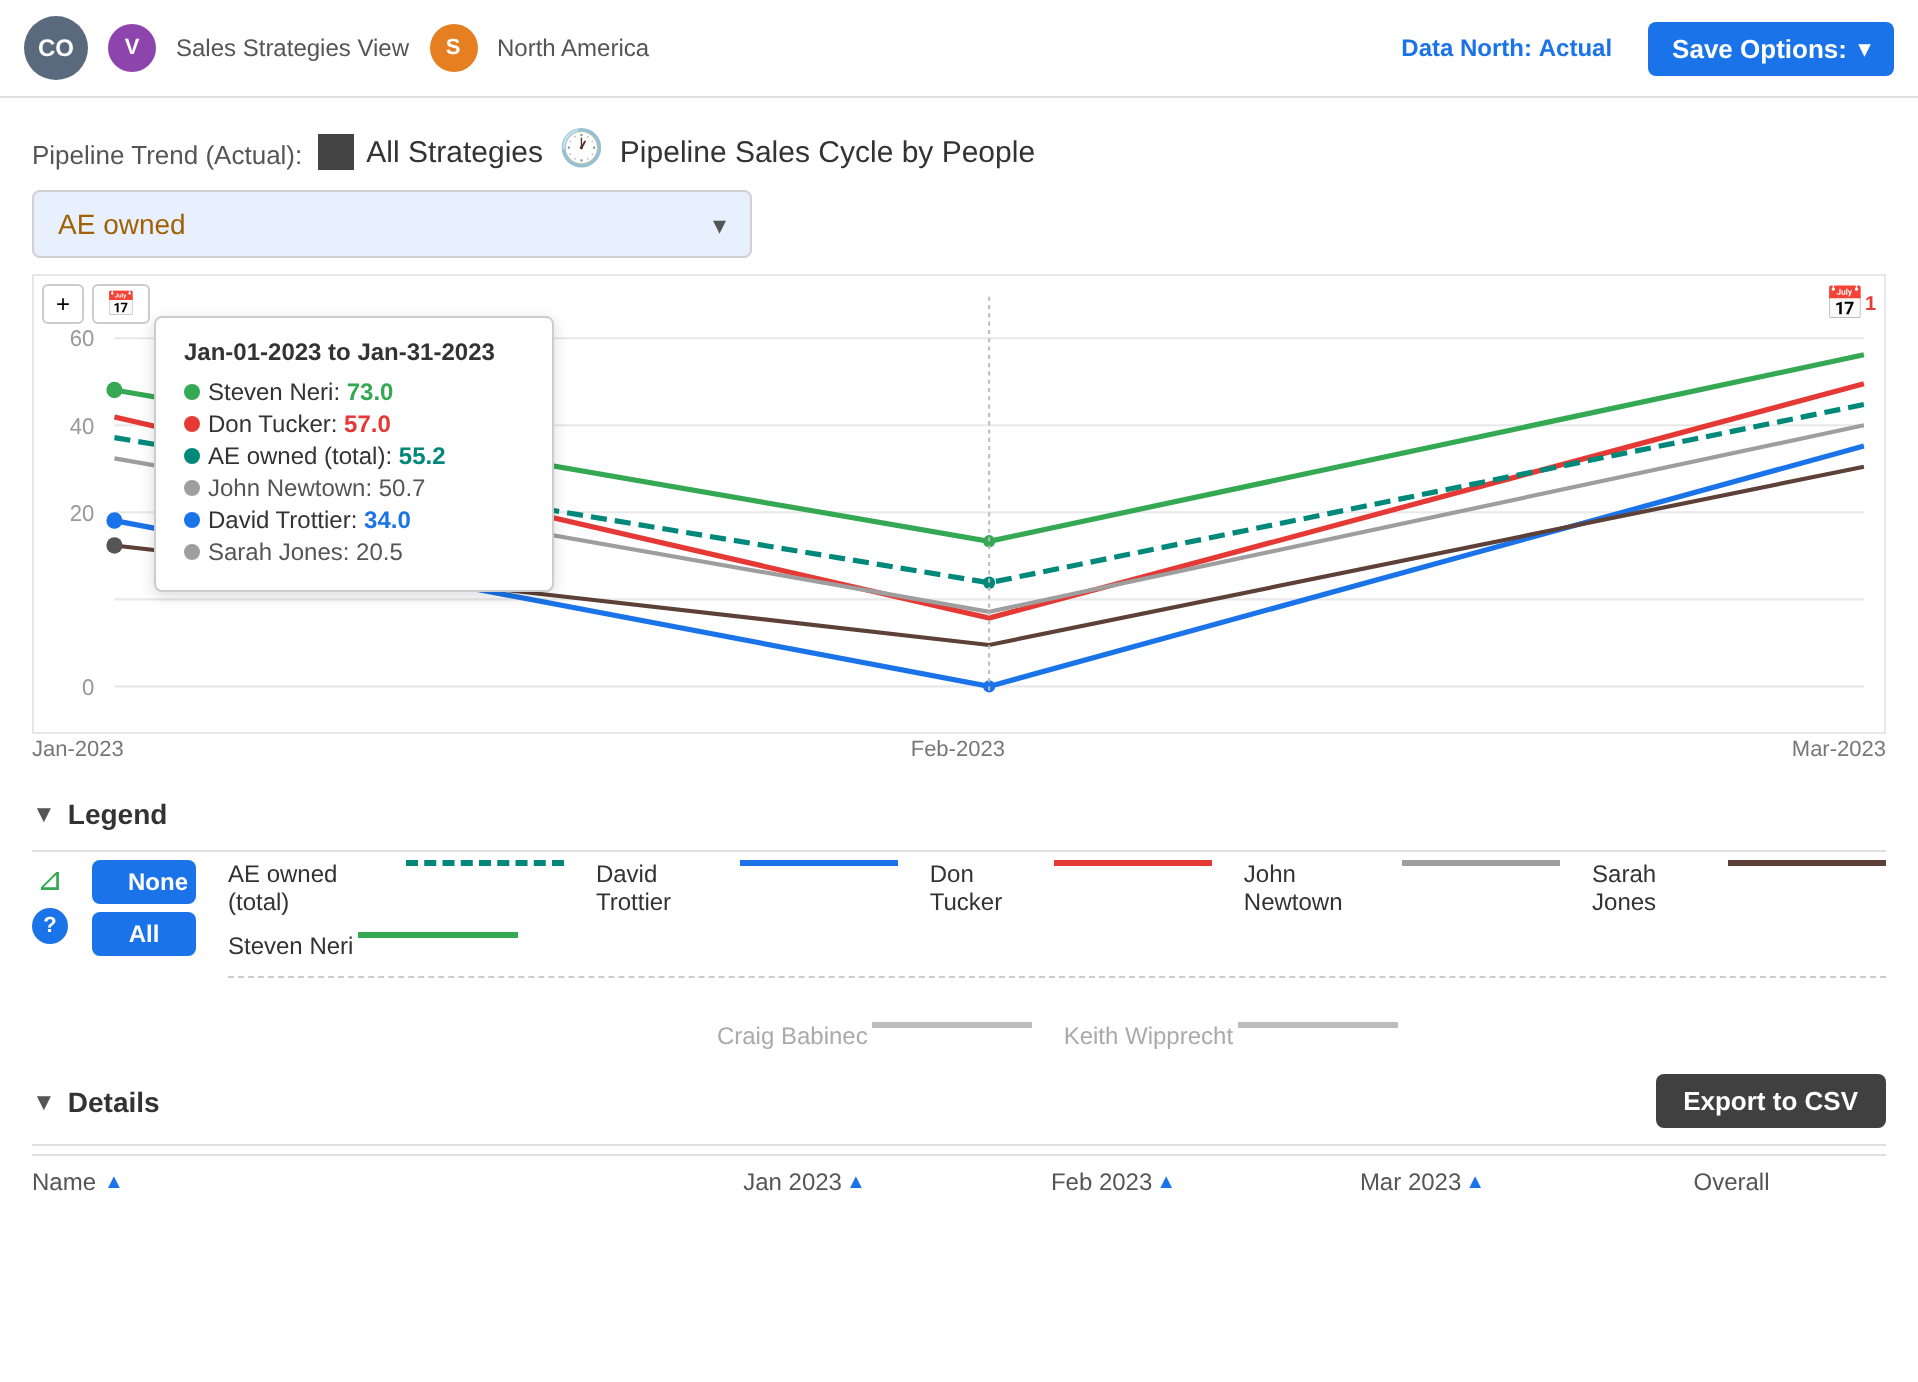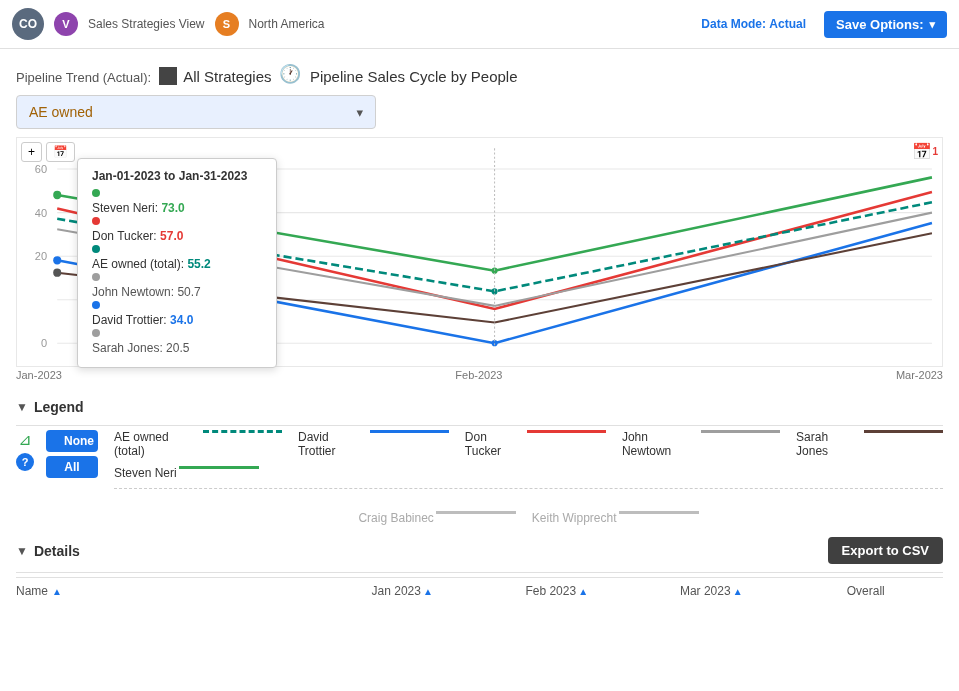--- a/index.html
+++ b/index.html
@@ -34,21 +34,21 @@
     
     .chart-container { position: relative; margin: 0 16px; border: 1px solid #e8e8e8; height: 230px; }
     .chart-toolbar { position: absolute; top: 4px; left: 4px; display: flex; gap: 4px; z-index: 10; }
     .chart-toolbar-btn { border: 1px solid #ccc; background: #fff; border-radius: 3px; padding: 2px 6px; cursor: pointer; font-size: 12px; }
     .calendar-icon-top { position: absolute; top: 4px; right: 4px; color: #1a73e8; font-size: 16px; z-index: 10; display: flex; align-items: center; }
     .calendar-icon-top .badge { font-size: 10px; color: #e53935; font-weight: bold; }
 
     
     .tooltip { position: absolute; top: 20px; left: 60px; background: #fff; border: 1px solid #ccc; border-radius: 4px; padding: 10px 14px; z-index: 20; min-width: 200px; box-shadow: 0 2px 8px rgba(0,0,0,0.15); }
     .tooltip-date { font-weight: bold; font-size: 12px; margin-bottom: 6px; color: #333; }
-    .tooltip-item { font-size: 12px; margin: 2px 0; display: flex; gap: 4px; flex-direction: column; }
+    .tooltip-item { font-size: 12px; margin: 2px 0; display: flex; align-items: center; gap: 4px; }
     .dot { width: 8px; height: 8px; border-radius: 50%; display: inline-block; flex-shrink: 0; }
 
     
     .chart-svg { width: 100%; height: 100%; }
 
     
     .x-labels { display: flex; justify-content: space-between; padding: 2px 16px; font-size: 11px; color: #777; }
 
     
     .section { margin: 10px 16px 0; }
@@ -87,21 +87,21 @@
 <body>
 
 <div class="header">
   <div class="avatar-co">CO</div>
   <div class="avatar-v">V</div>
   <span class="header-label">Sales Strategies View</span>
   <div class="avatar-s">S</div>
   <span class="header-label">North America</span>
   <div class="header-spacer"></div>
   <span class="data-mode">
-    <span>Data Mode:</span> <span style="color:#1a73e8;font-weight:600;">Actual</span>
+    <span>Data North:</span> <span style="color:#1a73e8;font-weight:600;">Actual</span>
   </span>
   <button class="save-options-btn">
     <span>Save Options:</span>
     <span class="chevron">▾</span>
   </button>
 </div>
 
 <div class="pipeline-title">
   <span class="pipeline-label">Pipeline Trend (Actual):</span>
   <div class="strategy-badge">

